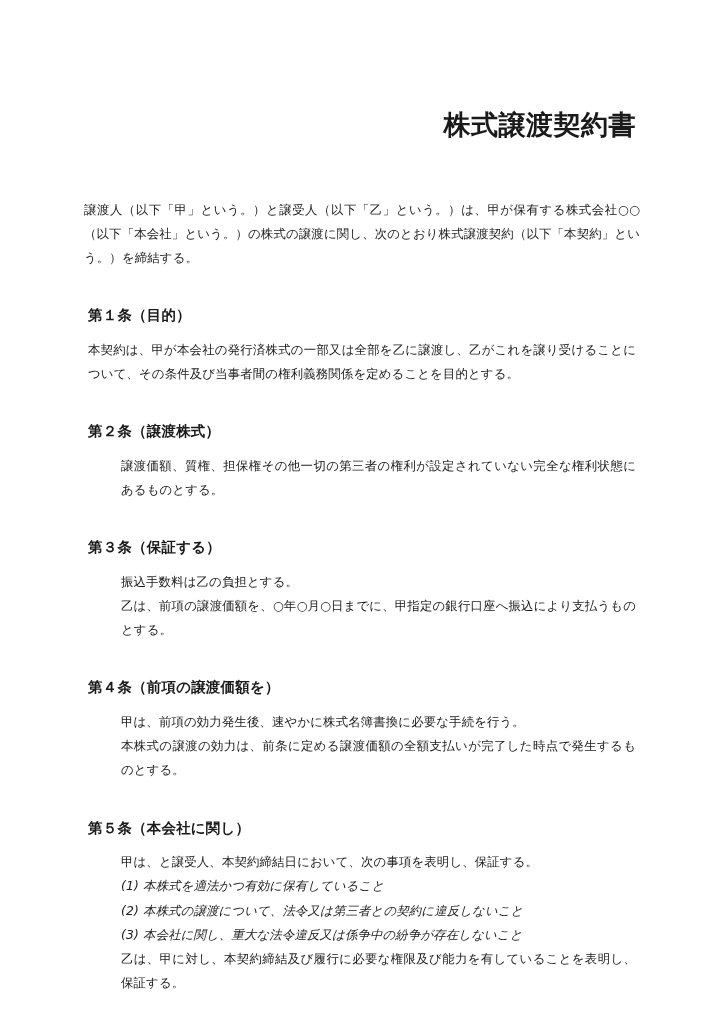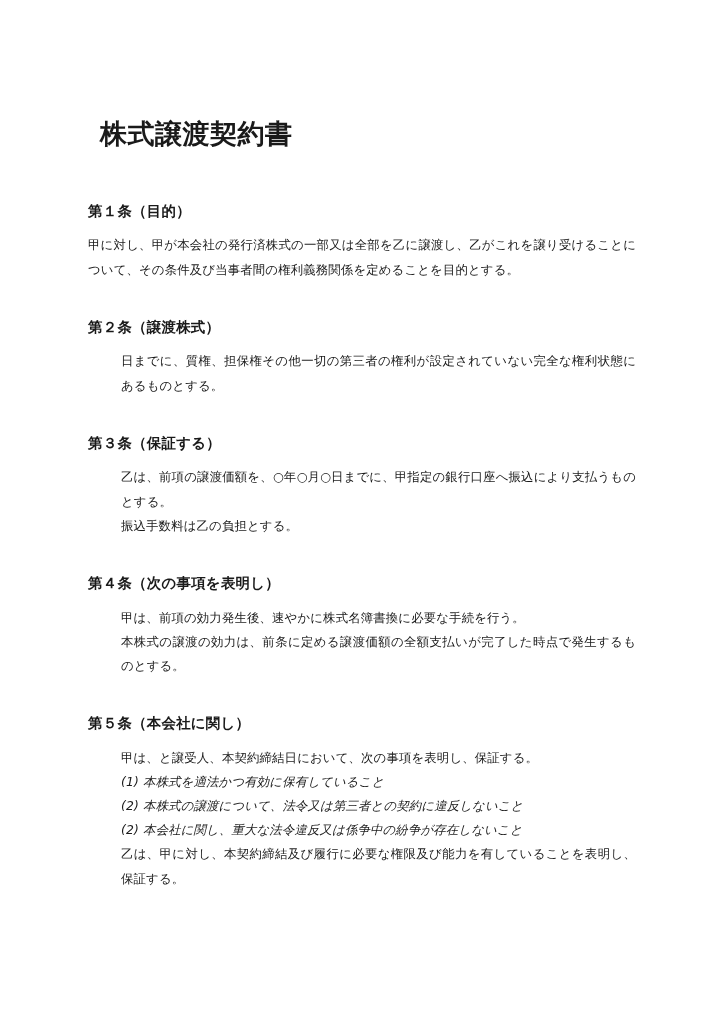--- a/index.html
+++ b/index.html
@@ -20,28 +20,27 @@
     width: 724px;
     height: 1024px;
     background: #ffffff;
     box-sizing: border-box;
     padding: 0 84px;
     overflow: hidden;
   }
 
   
   .doc-title {
-    margin: 16px;
+    margin: 4px;
     padding-top: 104px;
-    text-align: left;
+    text-align: right;
     font-size: 27px;
     font-weight: bold;
     letter-spacing: 0.5px;
     line-height: 1.25;
-    font-family: Liberation Mono, monospace;
   }
 
   
   .preamble {
     margin: 0;
     padding-top: 52px;
     font-size: 12.4px;
     line-height: 1.95;
     text-align: justify;
     text-justify: inter-ideograph;
@@ -82,53 +81,54 @@
     font-style: italic;
   }
 </style>
 </head>
 <body>
 
 <div class="page">
 
   <h1 class="doc-title">株式譲渡契約書</h1>
 
+  <p class="preamble">譲渡人（以下「甲」という。）と譲受人（以下「乙」という。）は、甲が保有する株式会社○○（以下「本会社」という。）の株式の譲渡に関し、次のとおり株式譲渡契約（以下「本契約」という。）を締結する。</p>
 
   <div id="articles-container">
       <section class="article">
         <h2 class="article-heading">第１条（目的）</h2>
         <div class="article-body">
-          <span class="body-line">甲に対し、甲が本会社の発行済株式の一部又は全部を乙に譲渡し、乙がこれを譲り受けることについて、その条件及び当事者間の権利義務関係を定めることを目的とする。</span>
+          <span class="body-line">本契約は、甲が本会社の発行済株式の一部又は全部を乙に譲渡し、乙がこれを譲り受けることについて、その条件及び当事者間の権利義務関係を定めることを目的とする。</span>
         </div>
       </section>
       <section class="article">
         <h2 class="article-heading">第２条（譲渡株式）</h2>
         <div class="article-body indented">
-          <span class="body-line">日までに、質権、担保権その他一切の第三者の権利が設定されていない完全な権利状態にあるものとする。</span>
+          <span class="body-line">譲渡価額、質権、担保権その他一切の第三者の権利が設定されていない完全な権利状態にあるものとする。</span>
         </div>
       </section>
       <section class="article">
         <h2 class="article-heading">第３条（保証する）</h2>
         <div class="article-body indented">
+          <span class="body-line">振込手数料は乙の負担とする。</span>
           <span class="body-line">乙は、前項の譲渡価額を、○年○月○日までに、甲指定の銀行口座へ振込により支払うものとする。</span>
-          <span class="body-line">振込手数料は乙の負担とする。</span>
         </div>
       </section>
       <section class="article">
-        <h2 class="article-heading">第４条（次の事項を表明し）</h2>
+        <h2 class="article-heading">第４条（前項の譲渡価額を）</h2>
         <div class="article-body indented">
           <span class="body-line">甲は、前項の効力発生後、速やかに株式名簿書換に必要な手続を行う。</span>
           <span class="body-line">本株式の譲渡の効力は、前条に定める譲渡価額の全額支払いが完了した時点で発生するものとする。</span>
         </div>
       </section>
       <section class="article">
         <h2 class="article-heading">第５条（本会社に関し）</h2>
         <div class="article-body indented">
           <span class="body-line">甲は、と譲受人、本契約締結日において、次の事項を表明し、保証する。</span>
           <span class="list-item">(1) 本株式を適法かつ有効に保有していること</span>
           <span class="list-item">(2) 本株式の譲渡について、法令又は第三者との契約に違反しないこと</span>
-          <span class="list-item">(2) 本会社に関し、重大な法令違反又は係争中の紛争が存在しないこと</span>
+          <span class="list-item">(3) 本会社に関し、重大な法令違反又は係争中の紛争が存在しないこと</span>
           <span class="body-line">乙は、甲に対し、本契約締結及び履行に必要な権限及び能力を有していることを表明し、保証する。</span>
         </div>
       </section>
     </div>
 
 </div>
 
 </body></html>

